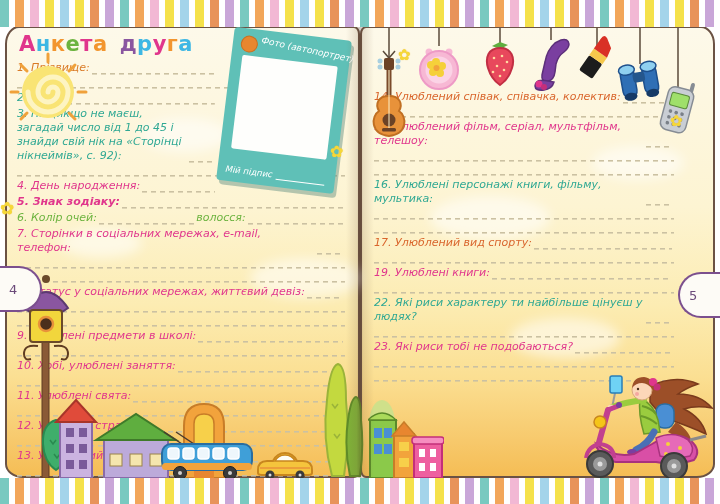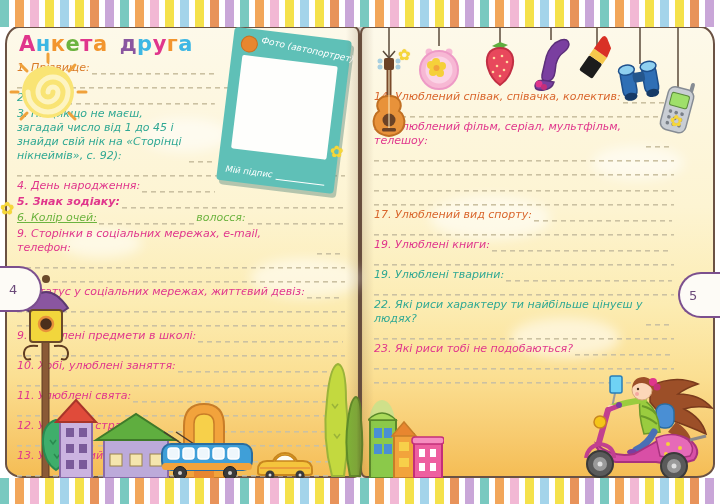--- a/index.html
+++ b/index.html
@@ -104,29 +104,29 @@
           </div>
         </div>
         <div class="q-block">
           <div class="q-line">
             <span class="q-label" style="color: rgb(224, 54, 140); font-weight: bold;">5. Знак зодіаку:</span>
             <span class="fill"></span>
           </div>
         </div>
         <div class="q-block">
           <div class="q-line">
-            <span class="q-label" style="color: rgb(108, 179, 63); text-decoration: underline;">6. Колір очей:</span>
+            <span class="q-label" style="color: rgb(108, 179, 63);">6. Колір очей:</span>
             <span class="fill"></span>
             <span class="q-label" style="color: rgb(108, 179, 63);">волосся:</span>
             <span class="fill"></span>
           </div>
         </div>
         <div class="q-block">
           <div class="q-line">
-            <span class="q-label" style="color: rgb(224, 54, 140);">9. Сторінки в соціальних мережах, e-mail, телефон:</span>
+            <span class="q-label" style="color: rgb(224, 54, 140);">7. Сторінки в соціальних мережах, e-mail, телефон:</span>
             <span class="fill"></span>
           </div>
           <div class="fill-line"></div>
           <div class="fill-line"></div>
         </div>
         <div class="q-block">
           <div class="q-line">
             <span class="q-label" style="color: rgb(224, 54, 140);">8. Статус у соціальних мережах, життєвий девіз:</span>
             <span class="fill"></span>
           </div>
@@ -182,40 +182,37 @@
         </div>
         <div class="q-block">
           <div class="q-line">
             <span class="q-label" style="color: rgb(224, 54, 140);">15. Улюблений фільм, серіал, мультфільм, телешоу:</span>
             <span class="fill"></span>
           </div>
           <div class="fill-line"></div>
           <div class="fill-line"></div>
         </div>
         <div class="q-block">
+          <div class="q-line">
+            <span class="q-label" style="color: rgb(47, 168, 147);">16. Улюблені персонажі книги, фільму, мультика:</span>
+            <span class="fill"></span>
+          </div>
           <div class="fill-line"></div>
           <div class="fill-line"></div>
         </div>
         <div class="q-block">
           <div class="q-line">
             <span class="q-label" style="color: rgb(217, 101, 44);">17. Улюблений вид спорту:</span>
             <span class="fill"></span>
           </div>
           <div class="fill-line"></div>
         </div>
         <div class="q-block">
           <div class="q-line">
             <span class="q-label" style="color: rgb(224, 54, 140);">19. Улюблені книги:</span>
-            <span class="fill"></span>
-          </div>
-          <div class="fill-line"></div>
-        </div>
-        <div class="q-block">
-          <div class="q-line">
-            <span class="q-label" style="color: rgb(47, 168, 147);">19. Улюблені тварини:</span>
             <span class="fill"></span>
           </div>
           <div class="fill-line"></div>
         </div>
         <div class="q-block">
           <div class="q-line">
             <span class="q-label" style="color: rgb(47, 168, 147);">22. Які риси характеру ти найбільше цінуєш у людях?</span>
             <span class="fill"></span>
           </div>
           <div class="fill-line"></div>

